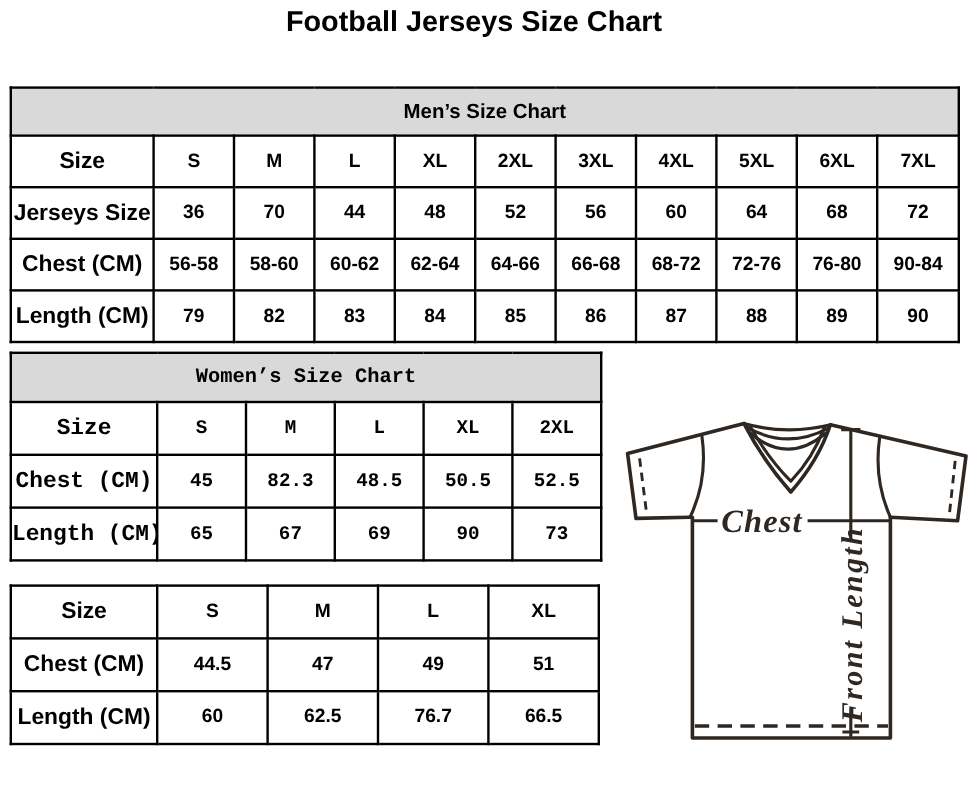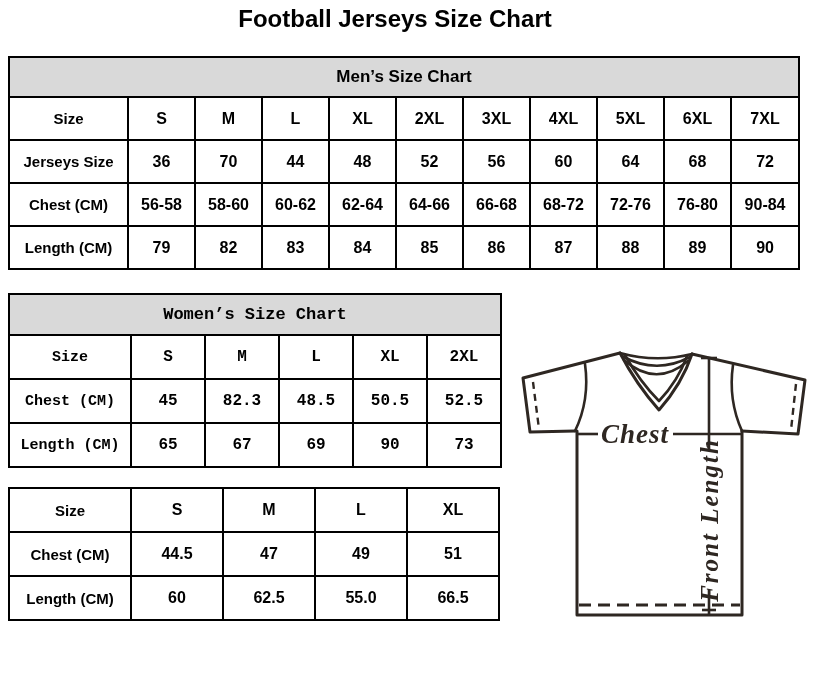--- a/index.html
+++ b/index.html
@@ -4,23 +4,23 @@
 <style>
   html,body{margin:0;padding:0;background:#ffffff;}
   #page{position:relative;width:816px;height:675px;background:#ffffff;
         font-family:"Liberation Sans",sans-serif;color:#000;overflow:hidden;}
   #page-title{position:absolute;top:5px;left:0;width:790px;text-align:center;
         font-size:24px;font-weight:bold;letter-spacing:0px;}
   table.size-table{position:absolute;border-collapse:collapse;table-layout:fixed;background:#fff;}
   table.size-table td{border:2px solid #000;text-align:center;vertical-align:middle;
         font-weight:bold;font-size:16px;padding:0;overflow:hidden;white-space:nowrap;}
   table.size-table td.title-cell{background:#d9d9d9;font-size:17px;}
-  table.size-table td.hdr{font-size:15px;margin-top:24px;}
+  table.size-table td.hdr{font-size:19px;margin-top:24px;}
   
-  #men-table{left:8px;top:56px;width:790px;}
+  #men-table{left:8px;top:72px;width:790px;}
   #men-table tr.title-row{height:40px;}
   #men-table tr.data-row{height:43px;}
   
   #women-table{left:8px;top:293px;width:492px;font-family:Liberation Mono, monospace;}
   #women-table tr.title-row{height:41px;}
   #women-table tr.data-row{height:44px;}
   
   #youth-table{left:8px;top:487px;width:490px;}
   #youth-table tr.title-row{height:41px;}
   #youth-table tr.data-row{height:44px;}
@@ -173,21 +173,21 @@
           <td class="hdr">Chest (CM)</td>
           <td>44.5</td>
           <td>47</td>
           <td>49</td>
           <td>51</td>
         </tr>
         <tr class="data-row">
           <td class="hdr">Length (CM)</td>
           <td>60</td>
           <td>62.5</td>
-          <td>55.0</td>
+          <td>76.7</td>
           <td>66.5</td>
         </tr>
       </tbody>
   </table>
 
   <svg id="jersey-diagram" viewBox="0 0 300 300" xmlns="http://www.w3.org/2000/svg">
 
     <path class="garment" d="M 108 15 L 11 40 L 18 94 L 63 93"></path>
 
     <path class="garment" d="M 180 16 L 293 42 L 286 96 L 230 93"></path>

